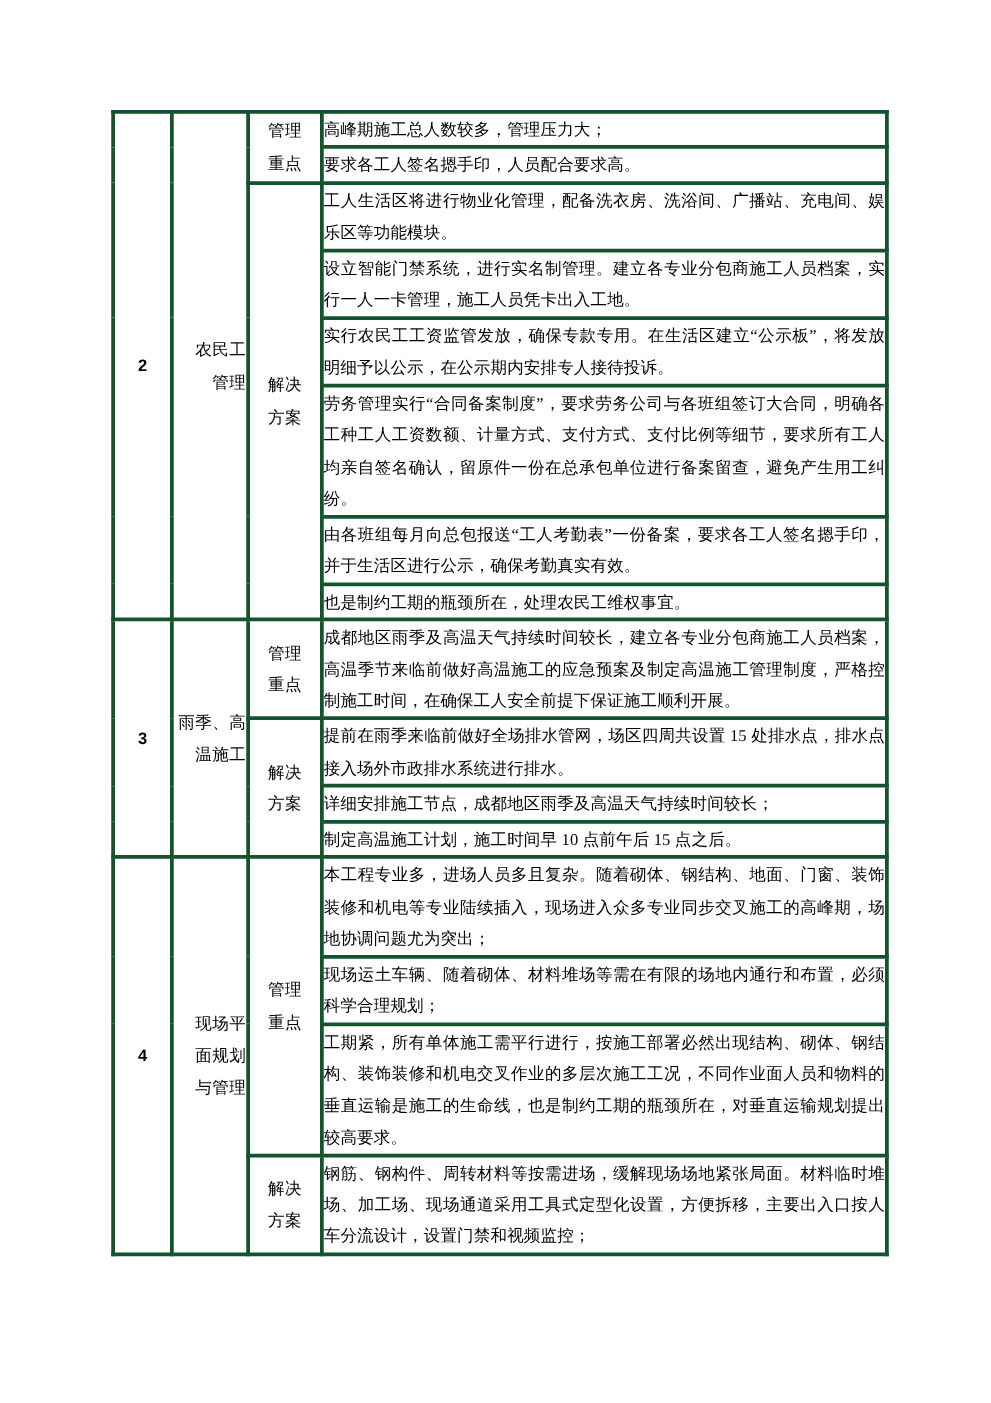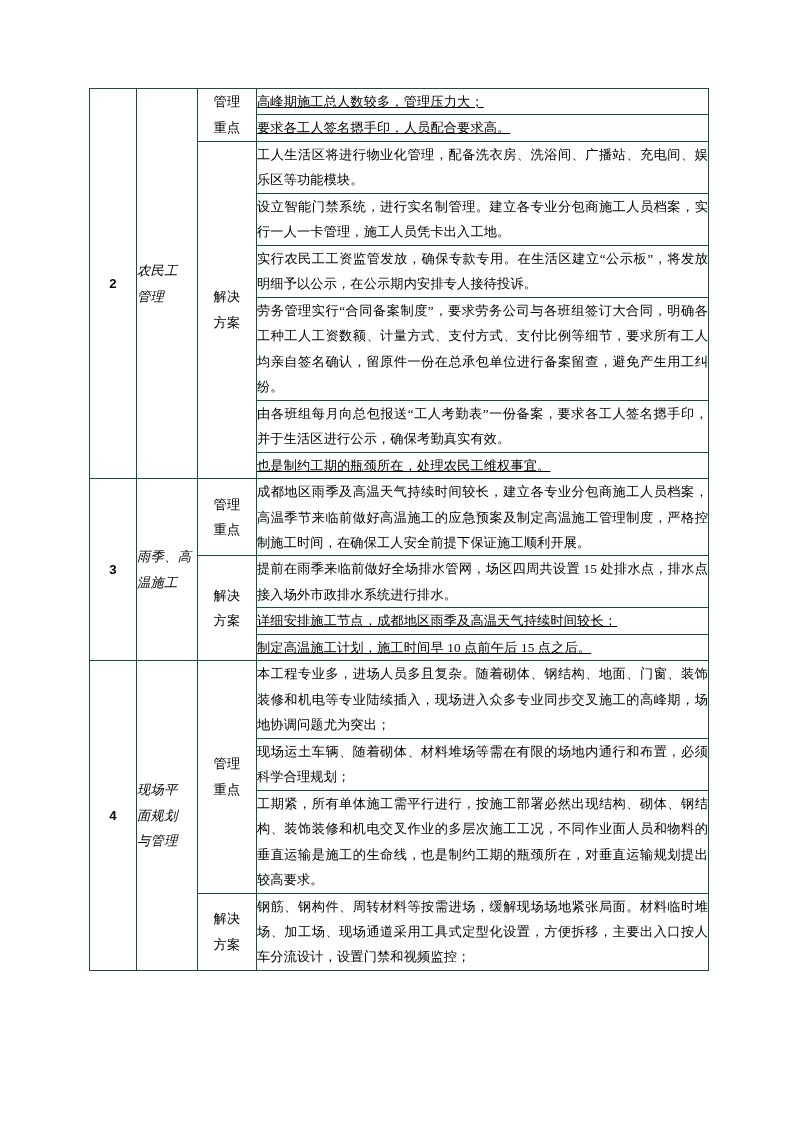--- a/index.html
+++ b/index.html
@@ -25,45 +25,44 @@
   }
   #doc-table {
     position: absolute;
     left: 89px;
     top: 88px;
     width: 619px;
     border-collapse: collapse;
     table-layout: fixed;
   }
   #doc-table td {
-    border: 1px solid #14532d;
+    border: 3px solid #14532d;
     padding: 0;
     vertical-align: middle;
     font-size: 13.2px;
     line-height: 1.0;
     margin-top: 15px;
   }
   col.c-num    { width: 47px; }
   col.c-cat    { width: 61px; }
   col.c-kind   { width: 59px; }
   col.c-body   { width: 452px; }
 
   .cell-num {
     text-align: center;
     font-family: "Liberation Sans", "DejaVu Sans", sans-serif;
     font-size: 12.5px;
     font-weight: bold;
     vertical-align: middle;
   }
   .cell-cat {
-    text-align: left;
+    text-align: right;
     vertical-align: middle;
     font-size: 13.2px;
     letter-spacing: 0.4px;
-    font-style: italic;
   }
   .cell-cat .catline { display: block; line-height: 1.95; white-space: nowrap; }
   .cell-kind {
     text-align: center;
     vertical-align: middle;
     font-size: 13.2px;
     letter-spacing: 0.4px;
   }
   .cell-kind .kindline { display: block; line-height: 1.95; white-space: nowrap; }
 
@@ -72,21 +71,21 @@
     vertical-align: top;
   }
   .cell-body p {
     margin: 0;
     font-size: 13.2px;
     line-height: 1.93;
     text-align: justify;
     text-justify: inter-ideograph;
     letter-spacing: 0.15px;
   }
-  .cell-body p.tight { text-align: left; text-decoration: underline; }
+  .cell-body p.tight { text-align: left; }
 </style>
 </head>
 <body>
 
 <div id="page">
 
   <table id="doc-table">
     <colgroup>
       <col class="c-num">
         <col class="c-cat">

